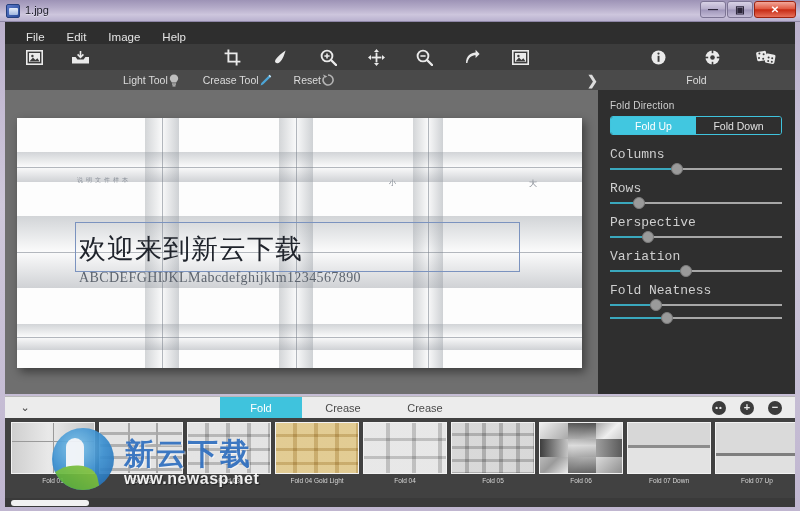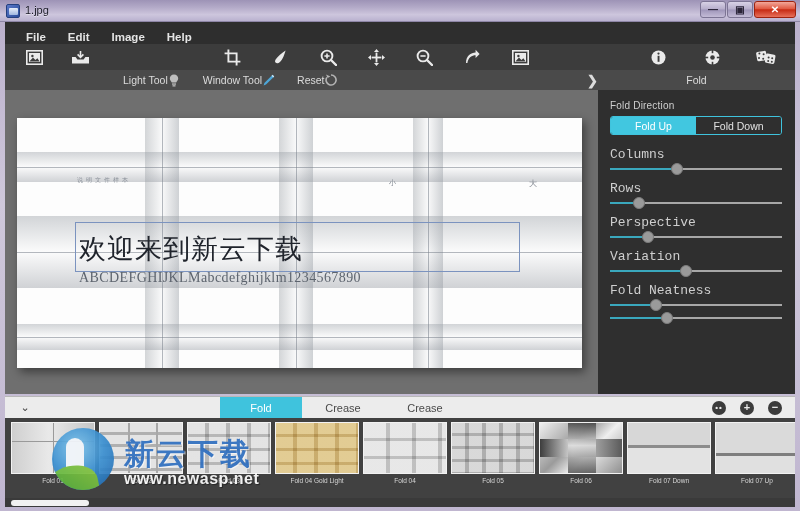--- a/index.html
+++ b/index.html
@@ -44,21 +44,21 @@
   .winbtn.close {
     width:42px;
     background:linear-gradient(180deg,#f2a79a 0%,#e05a43 45%,#c62b14 52%,#e8705a 100%);
     border-color:#9d2310; color:#fff;
   }
 
   
   .menubar {
     position:absolute; left:5px; top:22px; width:790px; height:30px;
     background:#2e2e2e;
-    display:flex; align-items:center; padding-left:10px; gap:0px;font-weight:bold;
+    display:flex; align-items:center; padding-left:10px; gap:0px;
   }
   .menu-item { color:#e4e4e4; font-size:11.5px; padding:3px 11px; }
 
   
   .toolbar {
     position:absolute; left:5px; top:44px; width:790px; height:26px;
     background:#3c3c3c;
     display:flex; align-items:center;
   }
   .tb-grp{ display:flex; align-items:center; }
@@ -370,21 +370,21 @@
       <span>Light Tool</span>
       <span class="sub-ico">
         <svg width="10" height="13" viewBox="0 0 10 13">
             <path d="M5 0.5 C2.4 0.5 0.8 2.4 0.8 4.4 C0.8 6.2 2.4 7.2 2.8 8.6 L7.2 8.6 C7.6 7.2 9.2 6.2 9.2 4.4 C9.2 2.4 7.6 0.5 5 0.5 Z" fill="#bdbdbd"></path>
             <rect x="3" y="9.4" width="4" height="1.3" fill="#bdbdbd"></rect>
             <rect x="3.5" y="11.2" width="3" height="1.3" fill="#bdbdbd"></rect>
           </svg>
       </span>
     </div>
     <div class="sub-item">
-      <span>Window Tool</span>
+      <span>Crease Tool</span>
       <span class="sub-ico">
         <svg width="13" height="13" viewBox="0 0 13 13">
             <path d="M10.6 0.8 L12.2 2.4 L4 10.6 L1.6 11.4 L2.4 9 Z" fill="#4da6d8"></path>
             <path d="M10.6 0.8 L12.2 2.4 L11.2 3.4 L9.6 1.8 Z" fill="#cfe6f4"></path>
           </svg>
       </span>
     </div>
     <div class="sub-item">
       <span>Reset</span>
       <span class="sub-ico">

